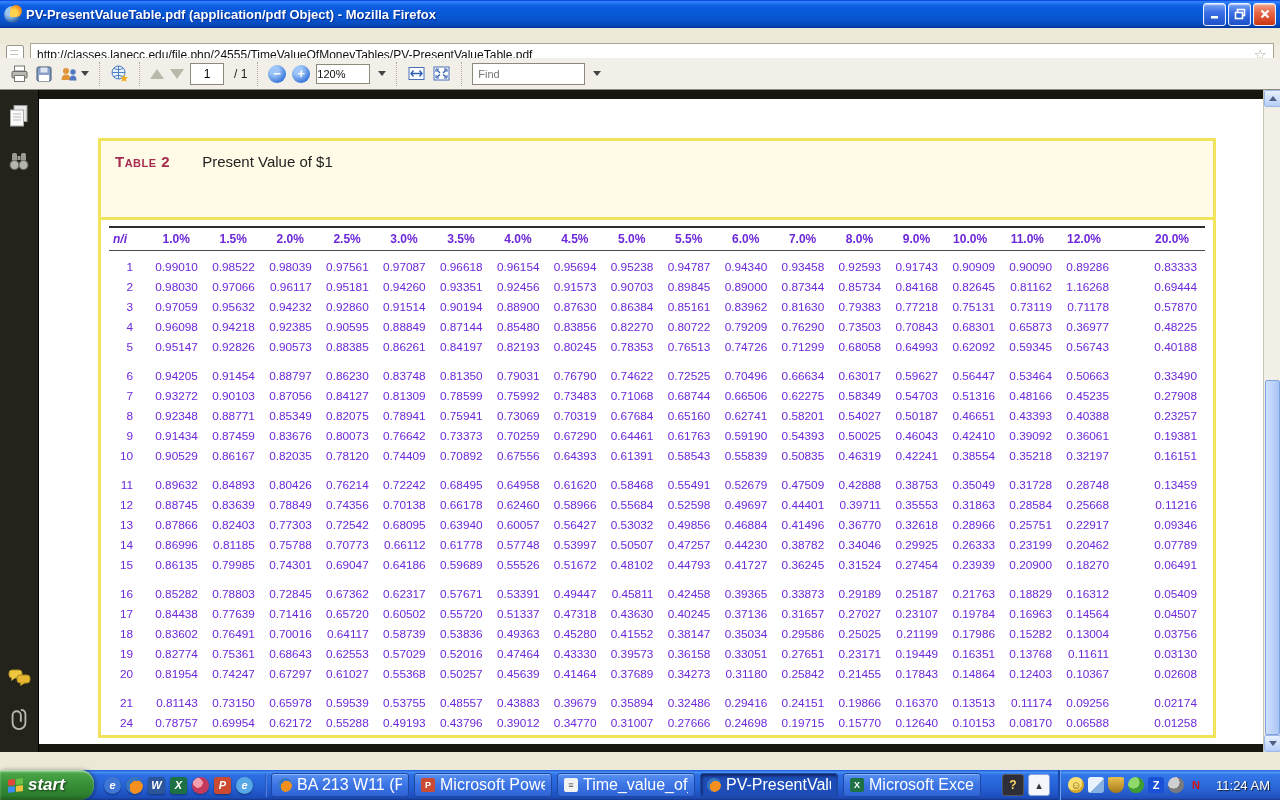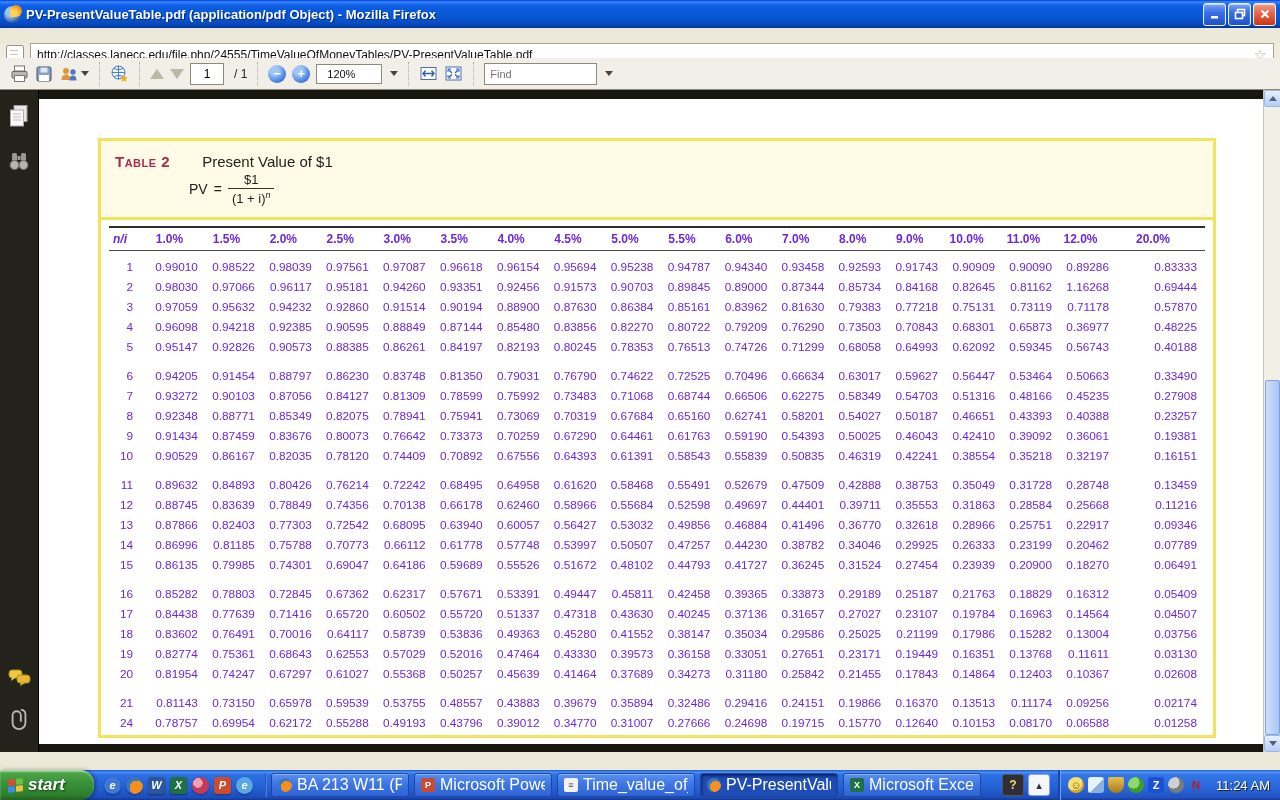--- a/index.html
+++ b/index.html
@@ -36,21 +36,21 @@
   .tsep{width:0;height:24px;border-left:1px dotted #b2ae9e;margin:0 4px;}
   .tico{display:inline-flex;align-items:center;justify-content:center;}
   .caret{width:0;height:0;border-left:4px solid transparent;border-right:4px solid transparent;border-top:5px solid #444;margin-left:2px;}
   .tri{width:0;height:0;border-left:7px solid transparent;border-right:7px solid transparent;}
   .tri.up{border-bottom:10px solid #b9b9aa;}
   .tri.down{border-top:10px solid #b9b9aa;}
   .page-input{width:28px;height:18px;border:1px solid #8d897c;font-size:12px;text-align:center;font-family:"Liberation Sans",sans-serif;}
   .slash-total{font-size:12px;color:#222;margin-left:4px;}
   .zoombtn{width:18px;height:18px;border-radius:50%;color:#fff;font-weight:bold;font-size:13px;line-height:17px;text-align:center;
     background:radial-gradient(circle at 35% 30%,#9ec6f8 0 25%,#2e6cd8 80%);}
-  .zoom-box{width:48px;height:18px;background:#fff;border:1px solid #8d897c;font-size:11px;line-height:18px;padding-right:16px;text-align:center;color:#111;}
+  .zoom-box{width:48px;height:18px;background:#fff;border:1px solid #8d897c;font-size:11px;line-height:18px;padding-right:4px;text-align:left;color:#111;}
   .find-input{width:104px;height:18px;border:1px solid #8d897c;font-size:11px;padding-left:5px;color:#555;font-family:"Liberation Sans",sans-serif;}
 
   
   .viewport{position:absolute;left:0;top:90px;width:100%;height:662px;background:#17170f;text-decoration:underline;}
   .pdf-sidebar{position:absolute;left:0;top:0;width:38px;height:100%;background:#23231b;border-right:1px solid #000;}
   .sb-ico{position:absolute;left:8px;}
   .pdf-page{position:absolute;left:39px;top:9px;right:17px;height:645px;background:#fff;overflow:hidden;}
 
   
   .pv-box{position:absolute;left:59px;top:39px;width:1118px;height:600px;border:3px solid #f1e35c;box-sizing:border-box;background:#fff;}
@@ -59,21 +59,21 @@
   .pv-label{color:#a72c51;font-weight:bold;font-size:15px;font-variant:small-caps;letter-spacing:.5px;}
   .pv-title{color:#222;font-size:15px;margin-left:32px;}
   .pv-formula{margin:2px 0 0 74px;font-size:14px;color:#222;display:flex;align-items:center;gap:6px;}
   .frac{display:inline-flex;flex-direction:column;align-items:center;font-size:13px;}
   .frac .num{padding:0 4px 1px 4px;}
   .frac .den{border-top:1px solid #333;padding:1px 4px 0 4px;}
   .frac sup{font-size:9px;font-style:italic;}
   .pv-divider{height:3px;background:#f1e35c;}
   .pv-body{padding:6px 8px 0 8px;background:#fff;}
   table.pv{width:100%;border-collapse:collapse;table-layout:fixed;font-size:12px;color:#6d28d9;}
-  table.pv th{font-weight:bold;padding:0 16px 0 0;line-height:22px;
+  table.pv th{font-weight:bold;text-align:right;padding:0 16px 0 0;line-height:22px;
     border-top:2px solid #2e2e2e;border-bottom:1px solid #4a4a4a;white-space:nowrap;}
   table.pv th:first-child{text-align:left;padding:0 0 0 4px;font-style:italic;}
   table.pv td{text-align:right;padding:0 8px 0 0;line-height:20px;white-space:nowrap;font-size:11.8px;}
   table.pv td.ncell{padding-right:16px;}
   table.pv tbody tr:first-child td{padding-top:6px;}
   table.pv tr.gap td{padding-top:9px;}
 
   
   .vscroll{position:absolute;right:0;top:0;width:17px;height:100%;background:#f2efe6;border-left:1px solid #c8c4b8;box-sizing:border-box;}
   .sbtn{position:absolute;left:0;width:17px;height:17px;box-sizing:border-box;border:1px solid #9db8e8;border-radius:2px;
@@ -257,28 +257,20 @@
       </span>
     </div>
 
     <div class="pdf-page">
       <div class="pv-box">
         <div class="pv-head">
           <div class="pv-title-row">
             <span class="pv-label">Table 2</span>
             <span class="pv-title">Present Value of $1</span>
           </div>
-          <div class="pv-formula">
-            <span>PV</span>
-            <span>=</span>
-            <span class="frac">
-              <span class="num">$1</span>
-              <span class="den"><span>(1 + i)</span><sup>n</sup></span>
-            </span>
-          </div>
         </div>
         <div class="pv-divider"></div>
         <div class="pv-body">
           <table class="pv">
               <colgroup>
                 <col style="width: 40px;">
                 <col>
                 <col>
                 <col>
                 <col>

